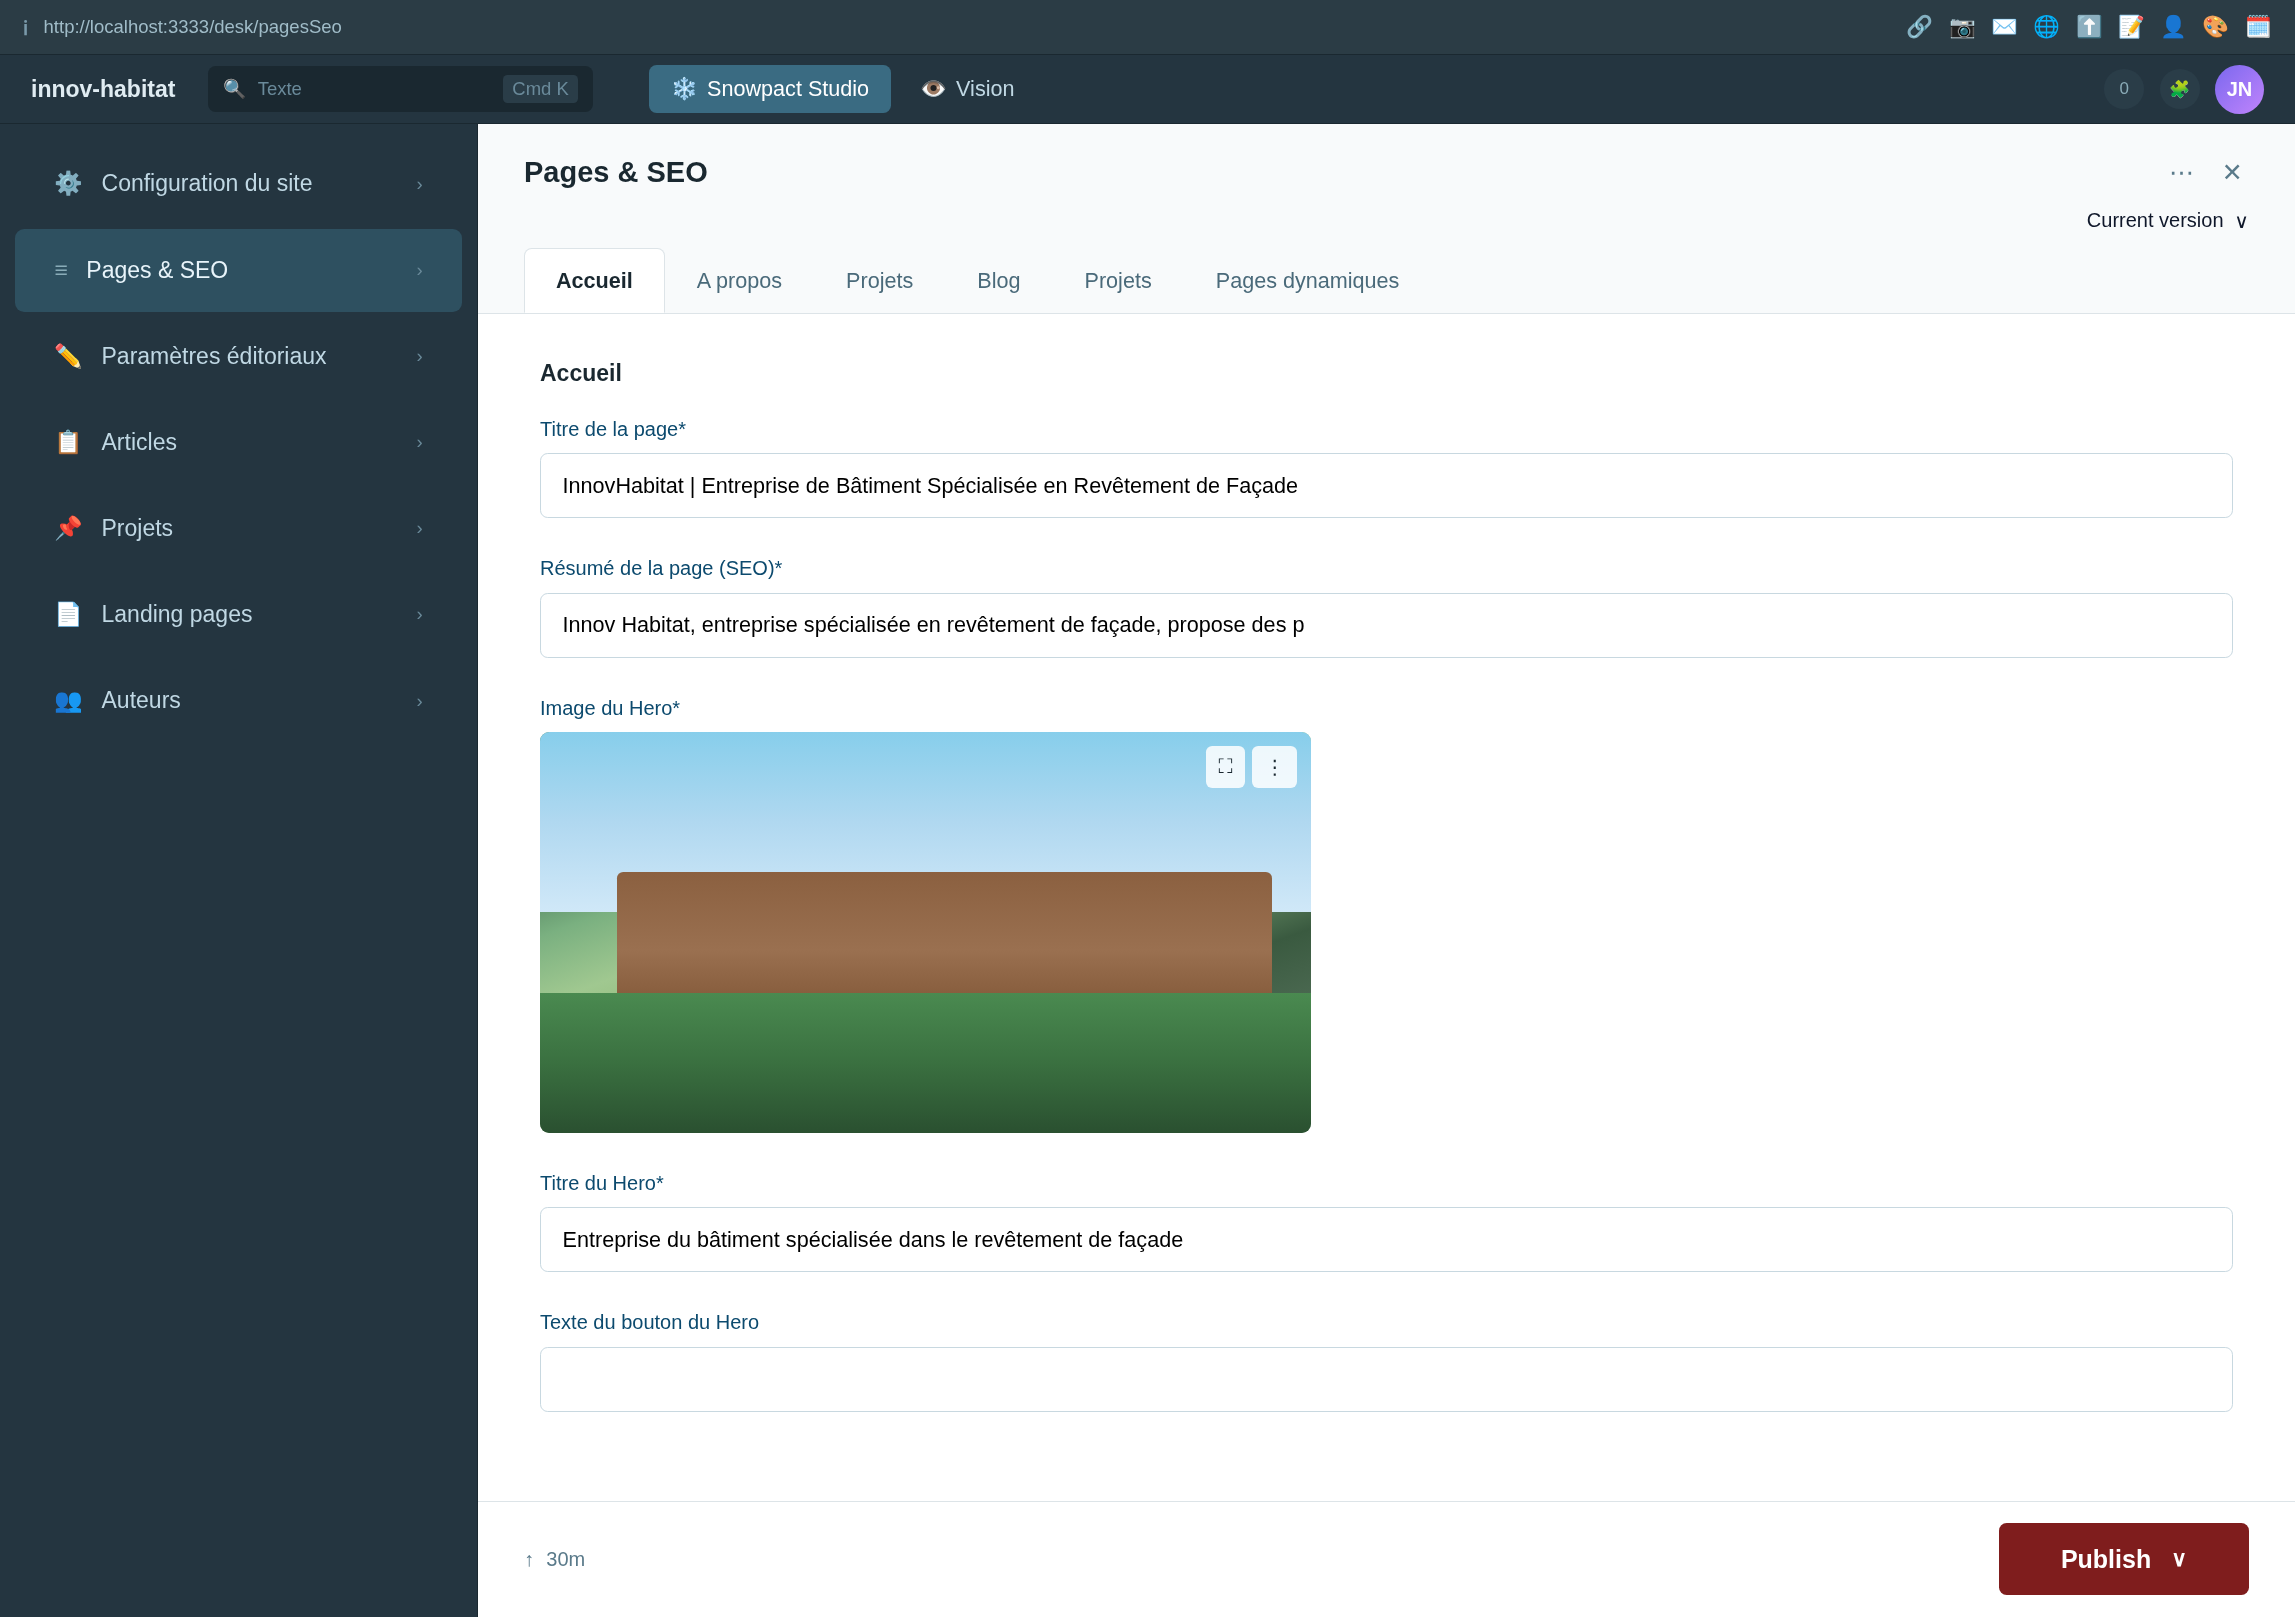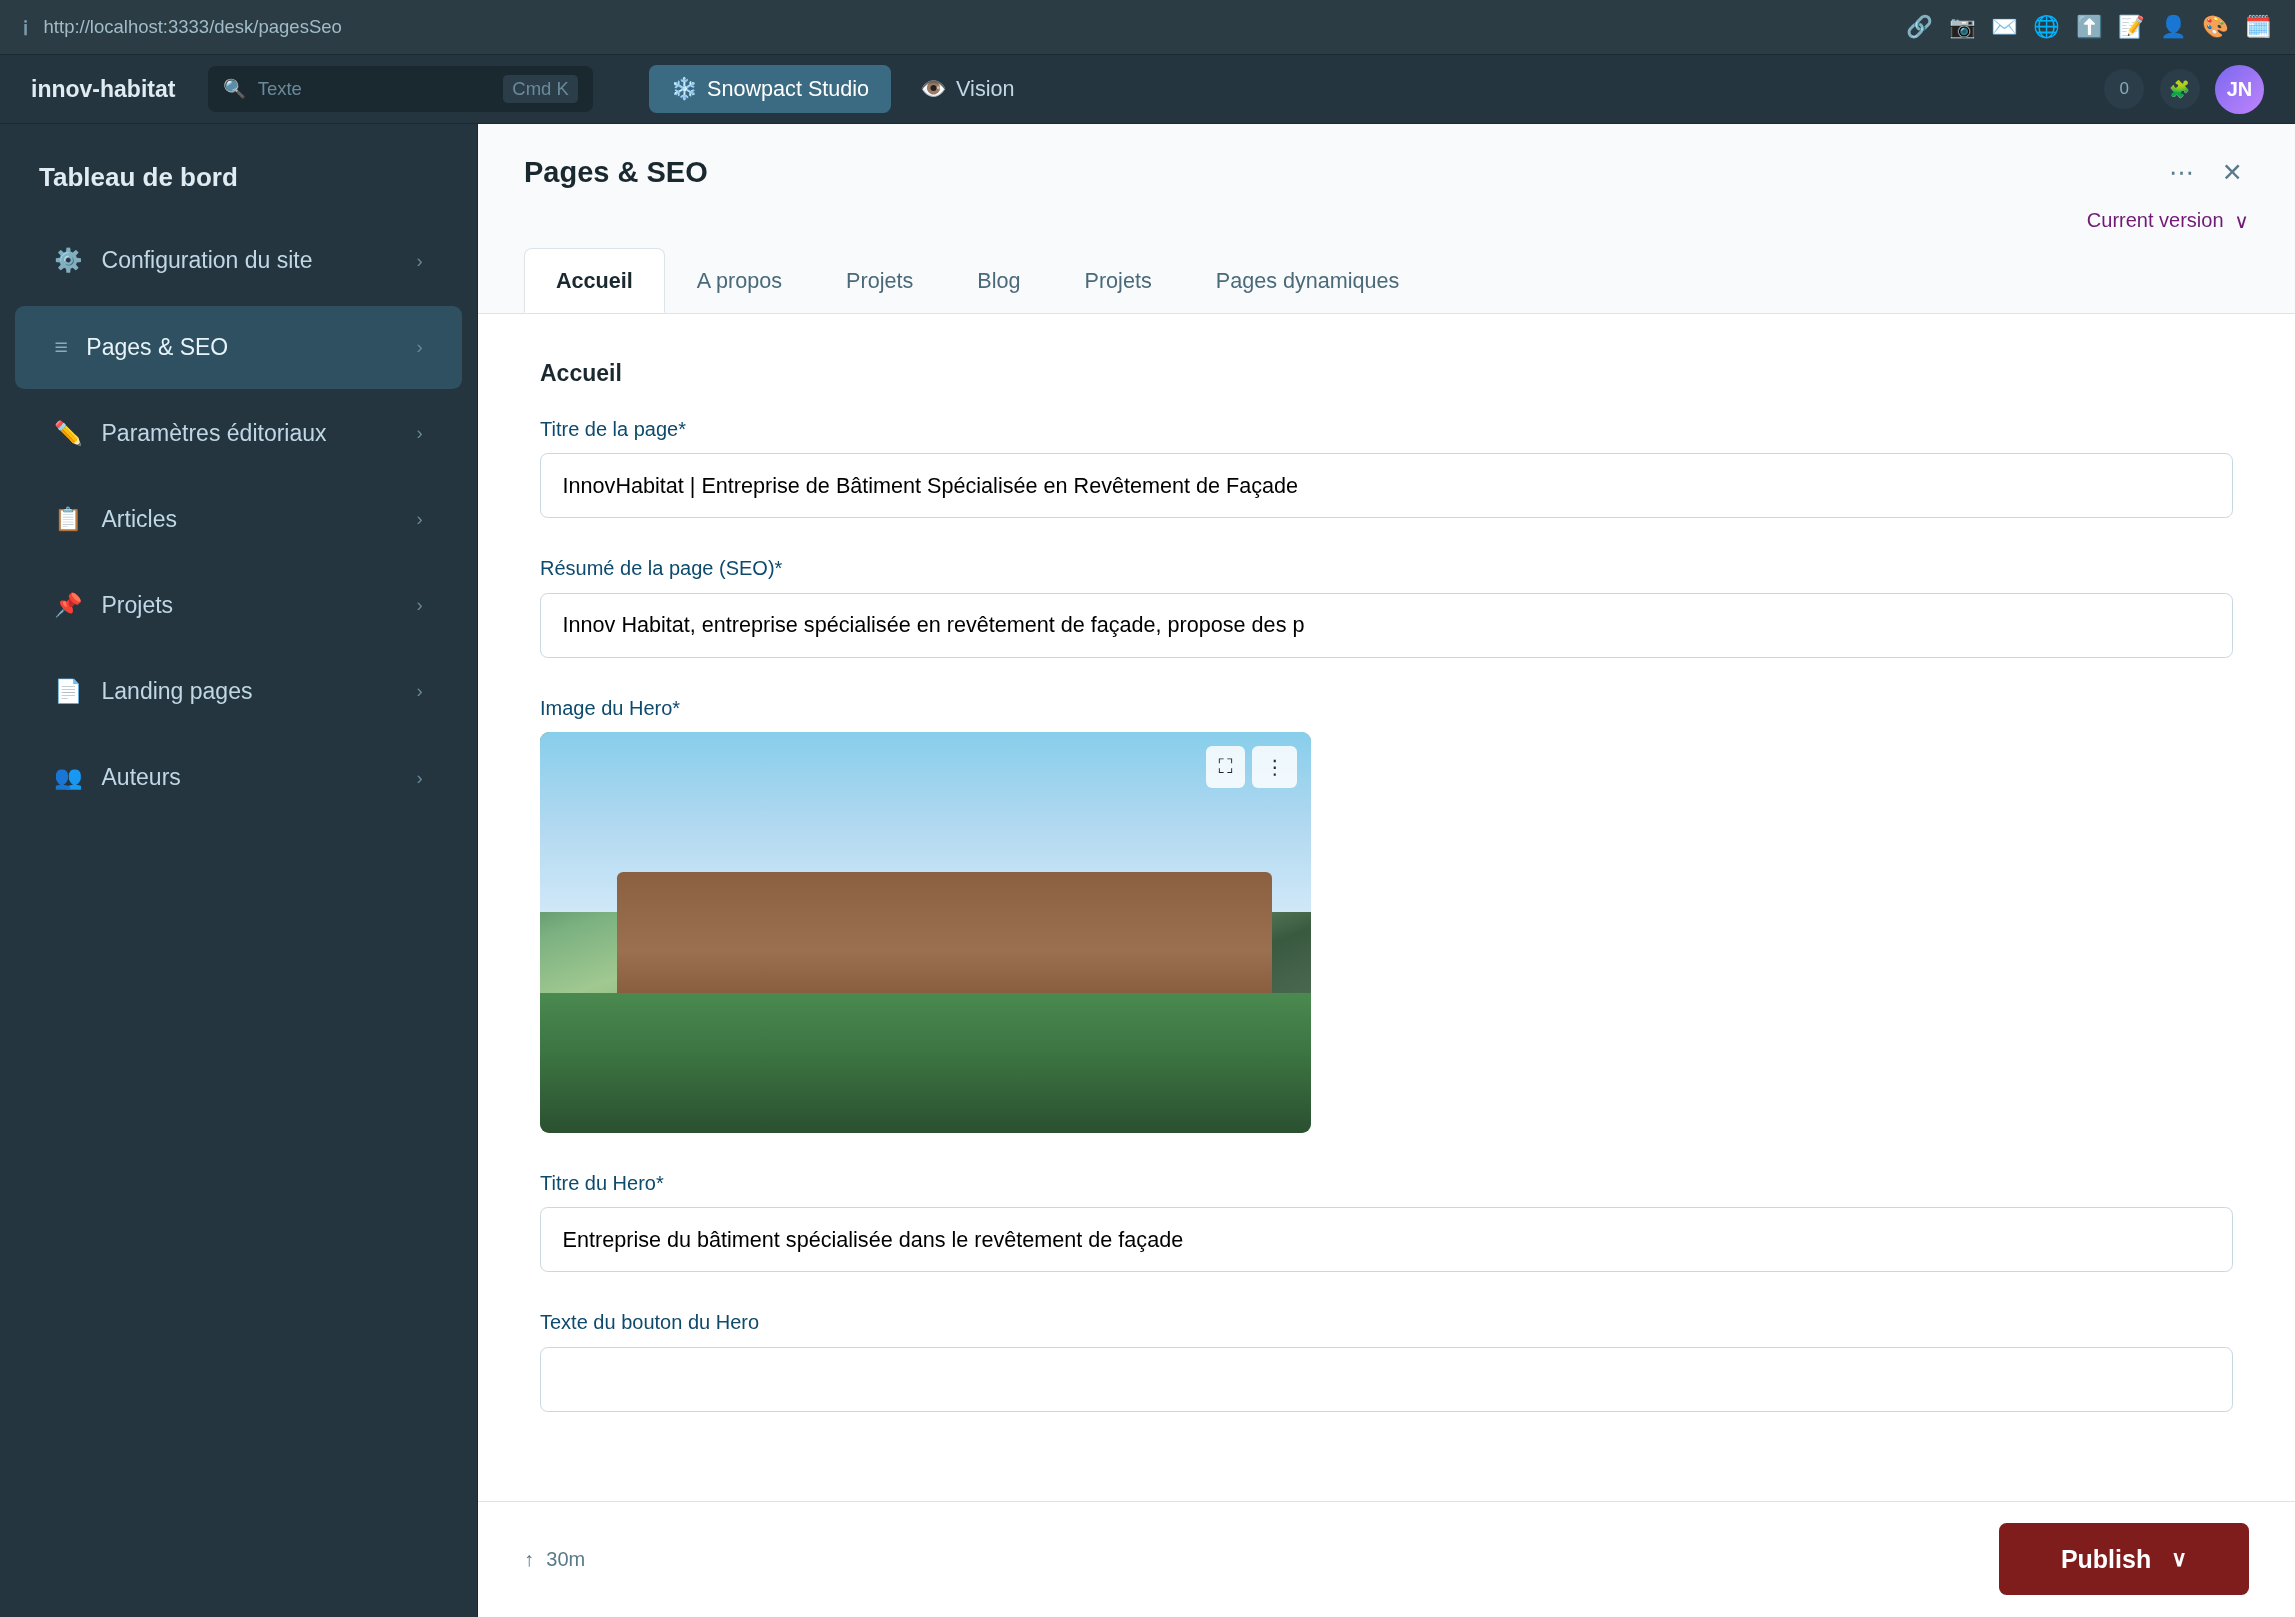--- a/index.html
+++ b/index.html
@@ -198,21 +198,21 @@
       cursor: pointer;
       padding: 6.2px;
     }
     .current-version-row {
       display: flex;
       justify-content: flex-end;
       align-items: center;
       gap: 10.8px;
       padding-bottom: 15.4px;
       font-size: 20px;
-      color: #701a75;
+      color: #0f172a;
     }
     .tabs-row {
       display: flex;
       gap: 0;
       align-items: flex-end;
     }
     .tab-item {
       padding: 18.5px 31px;
       font-size: 21.6px;
       cursor: pointer;
@@ -393,21 +393,20 @@
       <span>0</span>
     </div>
     <div class="notif-badge">🧩</div>
     <div class="avatar">JN</div>
   </div>
 </div>
 
 <div class="main-layout">
 
   <div class="sidebar">
-    <div class="sidebar-title">Tableau de bord</div>
 
     <div class="sidebar-item">
       <span class="sidebar-item-icon">⚙️</span>
       <span class="sidebar-item-label">Configuration du site</span>
       <span class="sidebar-item-arrow">›</span>
     </div>
 
     <div class="sidebar-item active">
       <span class="sidebar-item-icon">≡</span>
       <span class="sidebar-item-label">Pages &amp; SEO</span>

